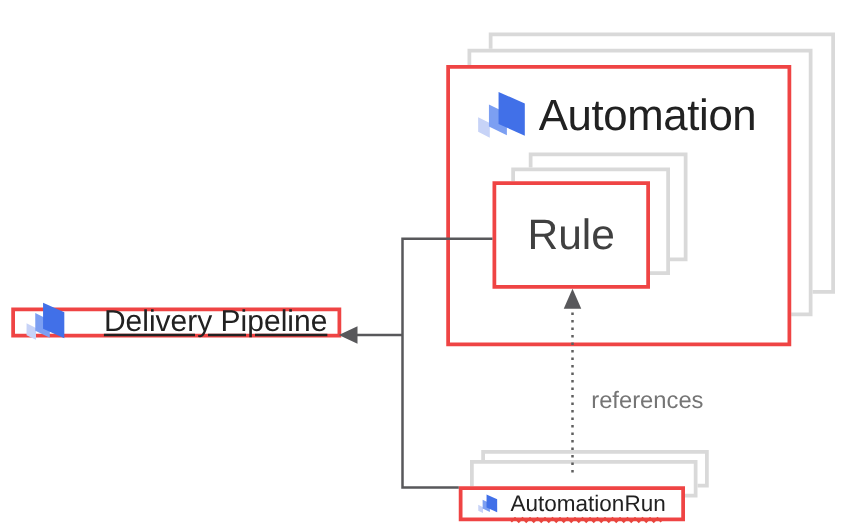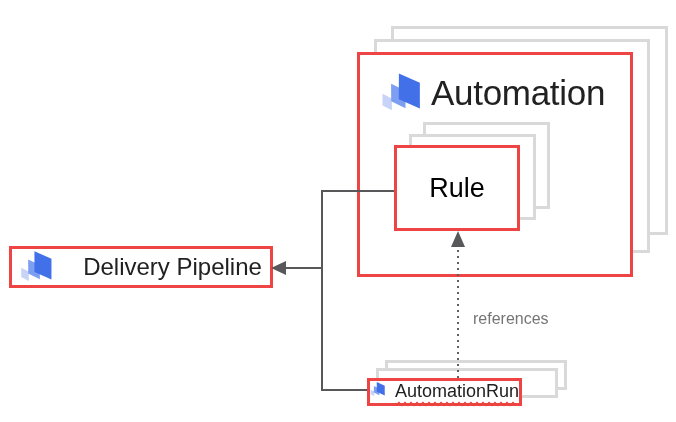--- a/index.html
+++ b/index.html
@@ -16,32 +16,32 @@
   #auto-b1{left:374px;top:39px;width:276px;height:214px;}
   #auto-front{left:357px;top:52px;width:276px;height:225px;}
   .auto-title{
     position:absolute;left:21px;top:17px;display:flex;align-items:center;gap:8px;
   }
   .auto-title .txt{font-size:35px;line-height:42px;letter-spacing:-0.3px;color:#212121;white-space:nowrap;}
   
   #rule-b2{left:423px;top:122px;width:127px;height:87px;}
   #rule-b1{left:409px;top:134px;width:127px;height:86px;}
   #rule-front{left:394px;top:145px;width:126px;height:86px;display:flex;align-items:center;justify-content:center;}
-  #rule-front .txt{font-size:27px;color:#000000;}
+  #rule-front .txt{font-size:34px;color:#404040;}
   
-  #dp-card{left:9px;top:246px;width:264px;height:42px;display:flex;align-items:center;justify-content:center;gap:29px;}
+  #dp-card{left:9px;top:246px;width:264px;height:24px;display:flex;align-items:center;justify-content:center;gap:29px;text-decoration:underline;}
   #dp-card .txt{font-size:24px;color:#212121;white-space:nowrap;}
   
   #run-b2{left:385px;top:360px;width:182px;height:30px;}
   #run-b1{left:376px;top:368px;width:182px;height:30px;}
-  #run-front{left:367px;top:378px;width:155px;height:28px;display:flex;align-items:flex-start;justify-content:center;gap:9px;}
+  #run-front{left:367px;top:389px;width:181px;height:28px;display:flex;align-items:center;justify-content:center;gap:9px;}
   #run-front .txt{position:relative;font-size:18px;color:#212121;white-space:nowrap;}
   .squiggle{position:absolute;left:0;bottom:-5px;}
   
-  #ref-label{position:absolute;left:473px;top:310px;font-size:16px;color:#757575;white-space:nowrap;}
+  #ref-label{position:absolute;left:473px;top:310px;font-size:19px;color:#757575;white-space:nowrap;}
   
   #connectors{position:absolute;left:0;top:0;width:676px;height:422px;pointer-events:none;}
   svg{display:block;}
 </style>
 </head>
 <body>
 
 <div id="canvas">
 
   <svg width="0" height="0" style="position:absolute" aria-hidden="true">

